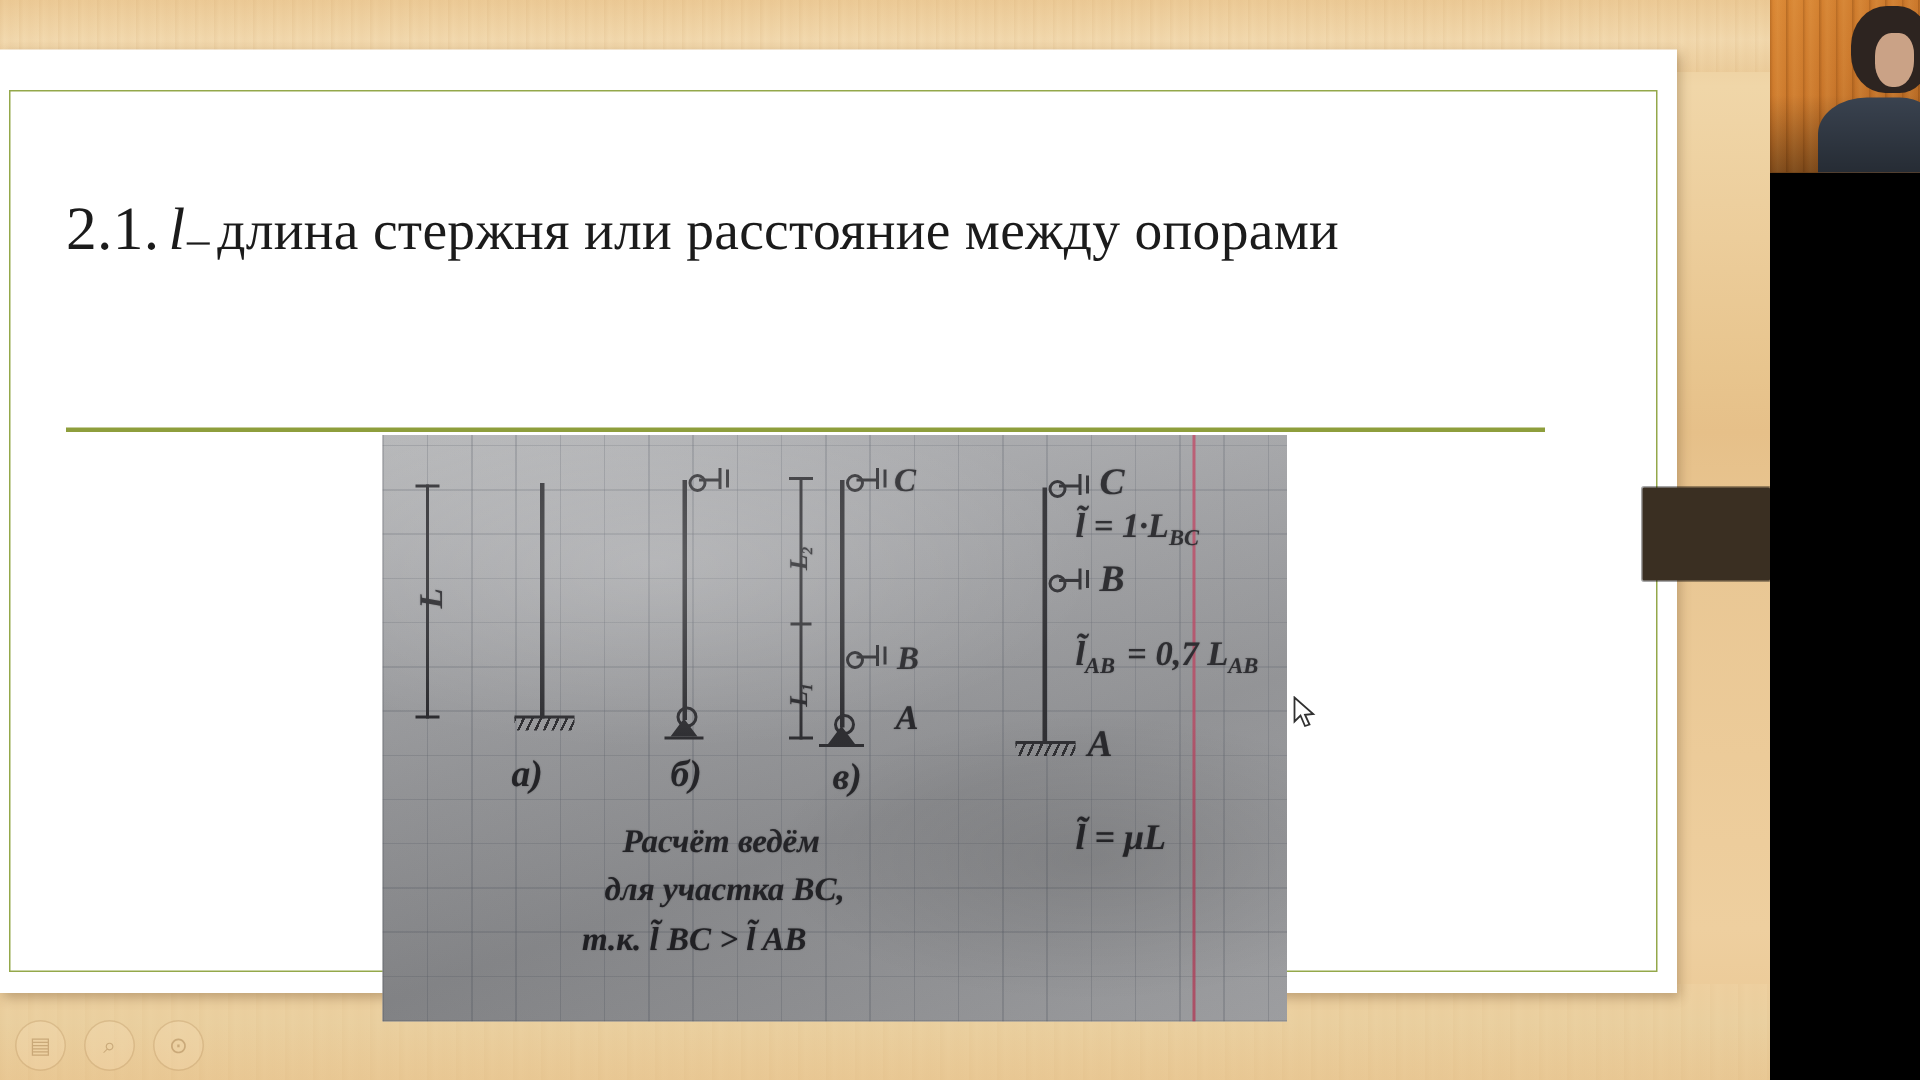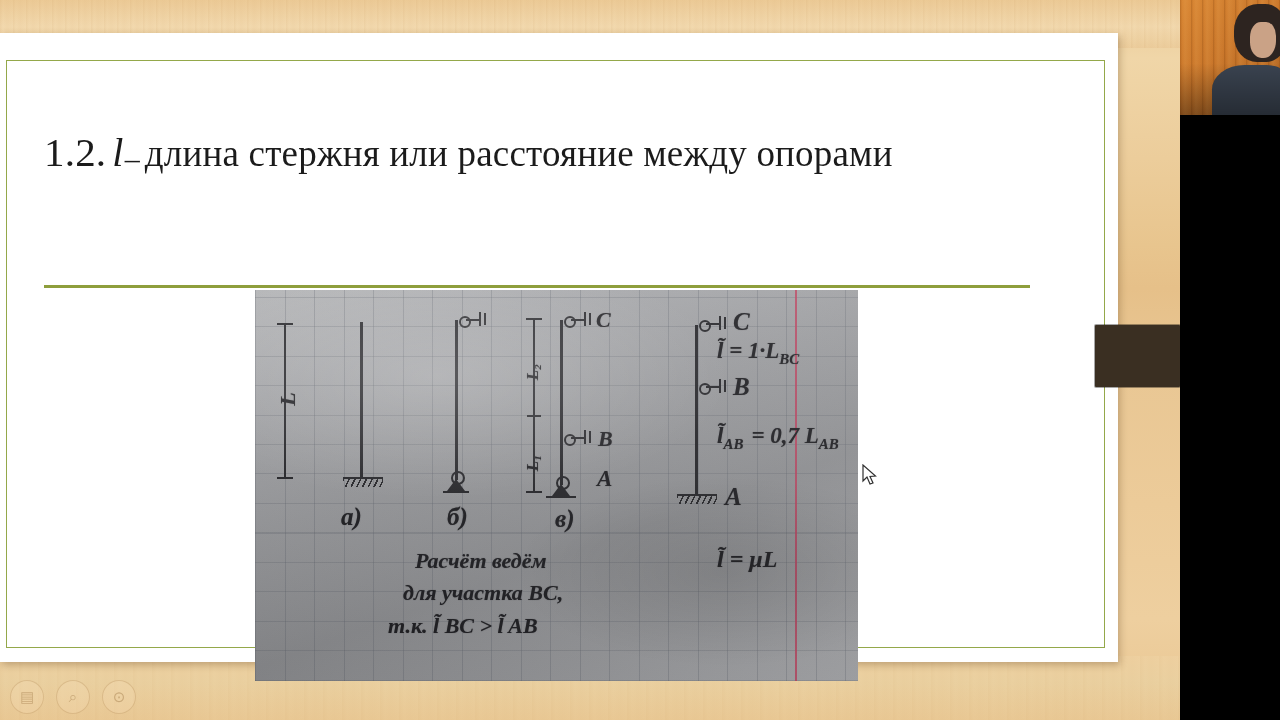--- a/index.html
+++ b/index.html
@@ -328,21 +328,21 @@
 <body>
 
 <div id="screen">
 
   <div id="desk"></div>
 
   <div id="slide">
     <div id="slide-inner-border"></div>
 
     <div id="title-block">
-      <div id="slide-title"><span class="num">1.2.</span><span class="sym">l</span><span class="dash">–</span><span class="rest">длина стержня или расстояние между опорами</span></div>
+      <div id="slide-title"><span class="num">2.1.</span><span class="sym">l</span><span class="dash">–</span><span class="rest">длина стержня или расстояние между опорами</span></div>
     </div>
 
     <div id="divider"></div>
 
     <div id="photo">
       <div class="paper"></div>
       <div class="redline"></div>
 
       <div class="ink" style="left:29px; top:33px; width:2px; height:156px;"></div>
       <div class="ink" style="left:22px; top:33px; width:16px; height:2px;"></div>

